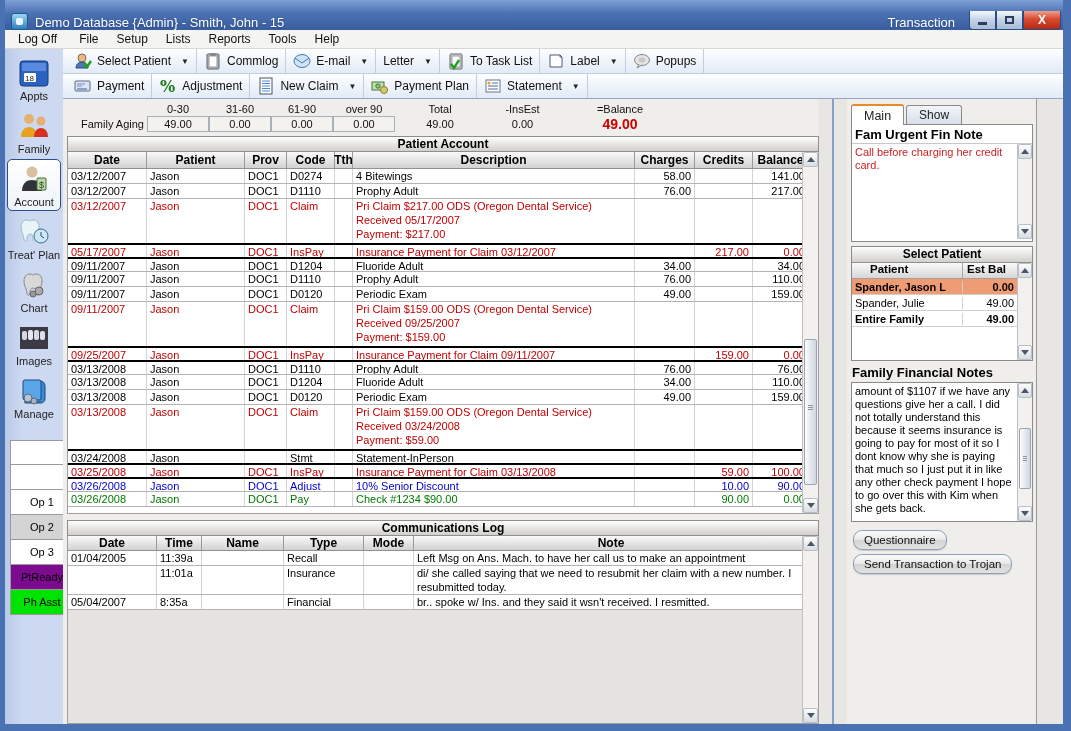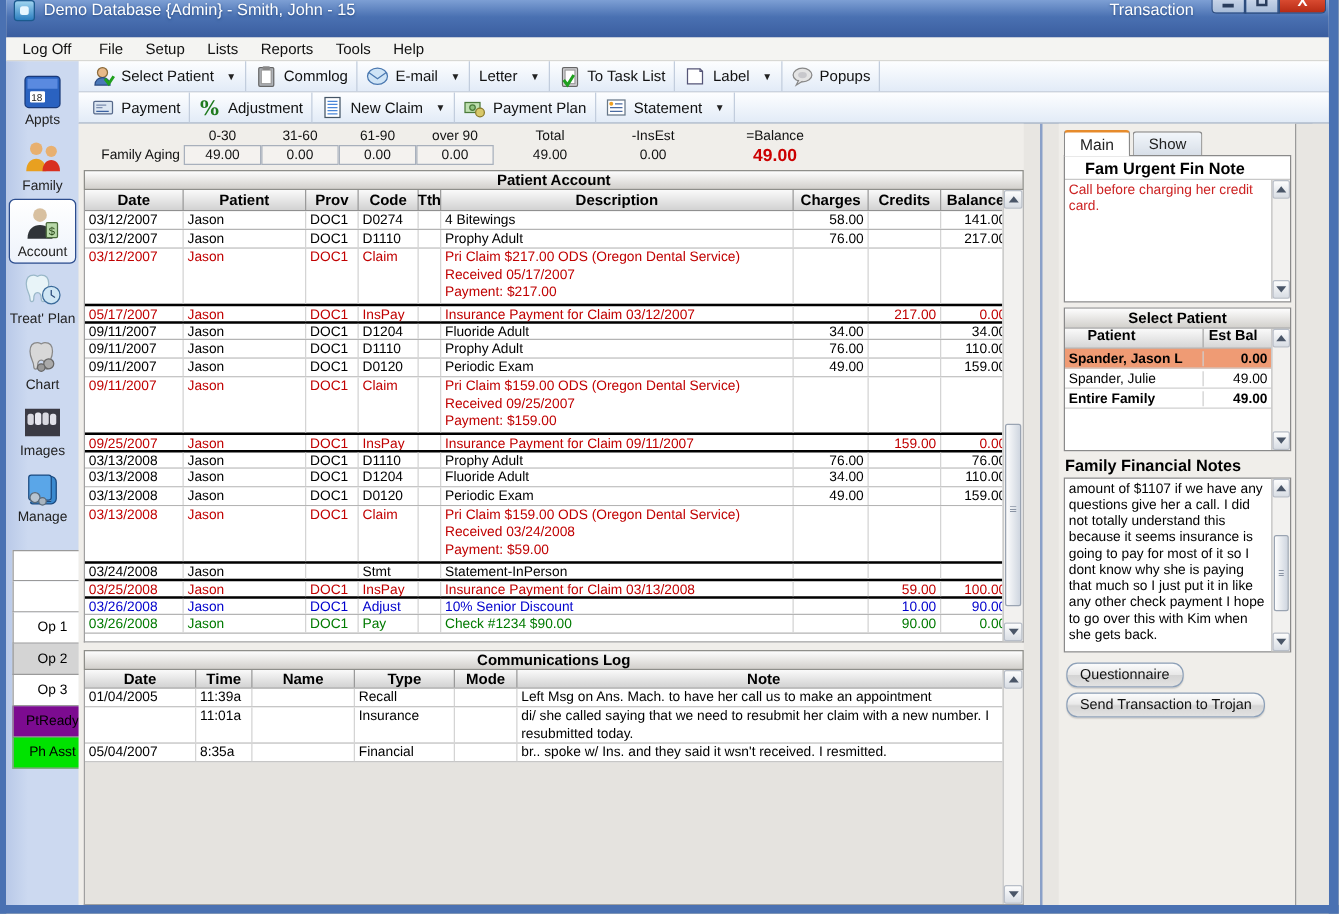--- a/index.html
+++ b/index.html
@@ -1,20 +1,20 @@
 <!DOCTYPE html>
 <html><head>
 <meta charset="utf-8">
 <style>
   * { margin:0; padding:0; box-sizing:border-box; }
   html,body { width:1071px; height:731px; font-family:"Liberation Sans", sans-serif; background:#888; overflow:hidden; }
   .window { position:relative; width:1071px; height:731px; display:flex; flex-direction:column;
     border-left:5px solid #4a71b2; border-right:8px solid #4a71b2; border-bottom:7px solid #4a71b2; background:#e8e6e2; }
   
-  .titlebar { height:30px; flex:0 0 30px; background:linear-gradient(#7d9fd4,#4a71b2 45%,#3a5d9f); display:flex; align-items:flex-start; color:#fff; font-size:13px; }
+  .titlebar { height:30px; flex:0 0 30px; background:linear-gradient(#7d9fd4,#4a71b2 45%,#3a5d9f); display:flex; align-items:flex-end; color:#fff; font-size:13px; }
   .app-ico { width:17px; height:17px; margin:0 7px 0 6px; border-radius:3px; background:linear-gradient(#9fd4f0,#2d7fc0); border:1px solid #1b5a8e; position:relative; }
   .app-ico:after { content:""; position:absolute; left:4px; top:4px; width:7px; height:7px; background:#e8f6ff; border-radius:2px; }
   .title-text { flex:0 0 auto; text-shadow:0 1px 2px #24477e; }
   .title-spacer { flex:1; }
   .brand { color:#fff; font-size:13px; margin-right:14px; text-shadow:0 1px 2px #24477e; }
   .winbtns { display:flex; margin-right:2px; margin-top:-8px; }
   .winbtn { width:27px; height:19px; border:1px solid #2d4d7e; border-top:none; background:linear-gradient(#f4f8fc,#c3d1e6 50%,#a8bcd8); display:flex; align-items:center; justify-content:center; font-size:10px; color:#1a2a44; }
   .winbtn.min { border-radius:0 0 0 4px; }
   .winbtn.close { width:38px; background:linear-gradient(#f0a08c,#d84a30 45%,#b62a14); color:#fff; font-weight:bold; border-radius:0 0 4px 0; font-size:12px; }
   .winbtn .bar { width:9px; height:3px; background:#2a3d5c; margin-top:6px; }
@@ -78,21 +78,21 @@
   .tri-dn { width:0; height:0; border-left:4px solid transparent; border-right:4px solid transparent; border-top:5px solid #4a5668; }
   .commfiller { flex:1; background:#e5e3df; border:1px solid #a0a0a0; border-top:none; }
   .gap6 { height:6px; flex:0 0 6px; }
   
   .rightsep { width:2px; flex:0 0 2px; background:#8aa0c8; }
   .rightpanel { width:190px; flex:0 0 190px; background:#f0eeea; border-right:1px solid #9a9a9a; display:flex; flex-direction:column; padding:4px 3px 0 4px; font-size:11px; }
   .tabs { display:flex; height:21px; flex:0 0 21px; align-items:flex-end; }
   .tab { padding:2px 12px 2px; font-size:12px; border:1px solid #8a8a8a; border-bottom:none; border-radius:3px 3px 0 0; background:linear-gradient(#f2f6fb,#d8dfe8); margin-right:2px; color:#222; }
   .tab.active { background:#fff; border-top:2px solid #e68b2c; padding-top:3px; font-size:12.5px; position:relative; top:1px; }
   .panelbox { background:#fff; border:1px solid #8a8a8a; }
-  .pb-title { font-size:13px; font-weight:bold; color:#000; padding:2px 2px 1px 16px; }
+  .pb-title { font-size:13px; font-weight:bold; color:#000; padding:2px 2px 1px 3px; }
   .notearea { display:flex; border-top:1px solid #c8c8c8; }
   .notetext { flex:1; padding:2px 3px; line-height:13px; min-width:0; }
   .notetext.red { color:#cc2222; }
   .sp-title { height:16px; background:linear-gradient(#fdfdfd,#d2d0cc); border-bottom:1px solid #909090; text-align:center; font-weight:bold; font-size:12px; line-height:15px; }
   .sp-head { display:flex; height:16px; background:linear-gradient(#fafafa,#d6d6d6); border-bottom:1px solid #a0a0a0; font-weight:bold; font-size:11.5px; }
   .sp-row { display:flex; height:16px; border-bottom:1px solid #d0d0d0; align-items:center; }
   .sp-row.sel { background:#ef9b74; font-weight:bold; }
   .sp-row.bold { font-weight:bold;justify-content:center; }
   .ffn-title { font-size:13px; font-weight:bold; padding:4px 0 2px 1px; color:#000; }
   .rp-btn { margin:4px 0 0 2px; padding:3px 10px; font-size:11.5px; color:#111; border:1px solid #8da0b8; border-radius:9px;

